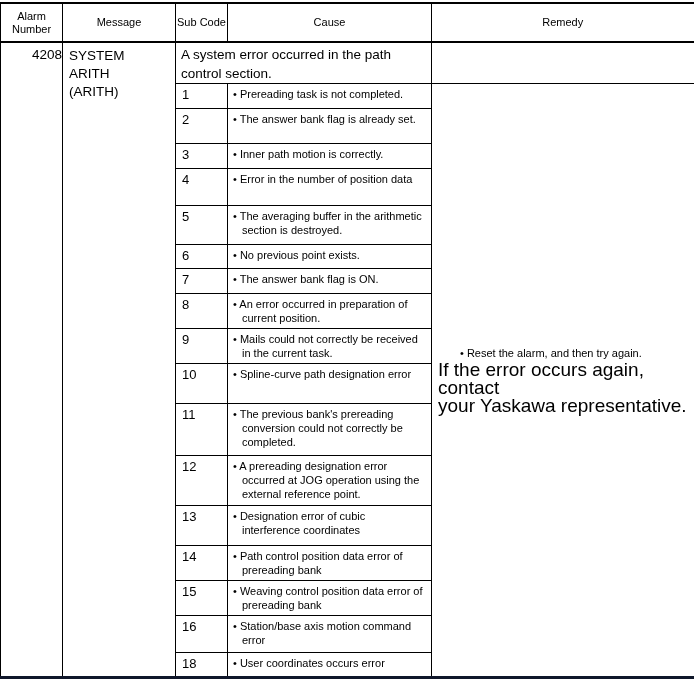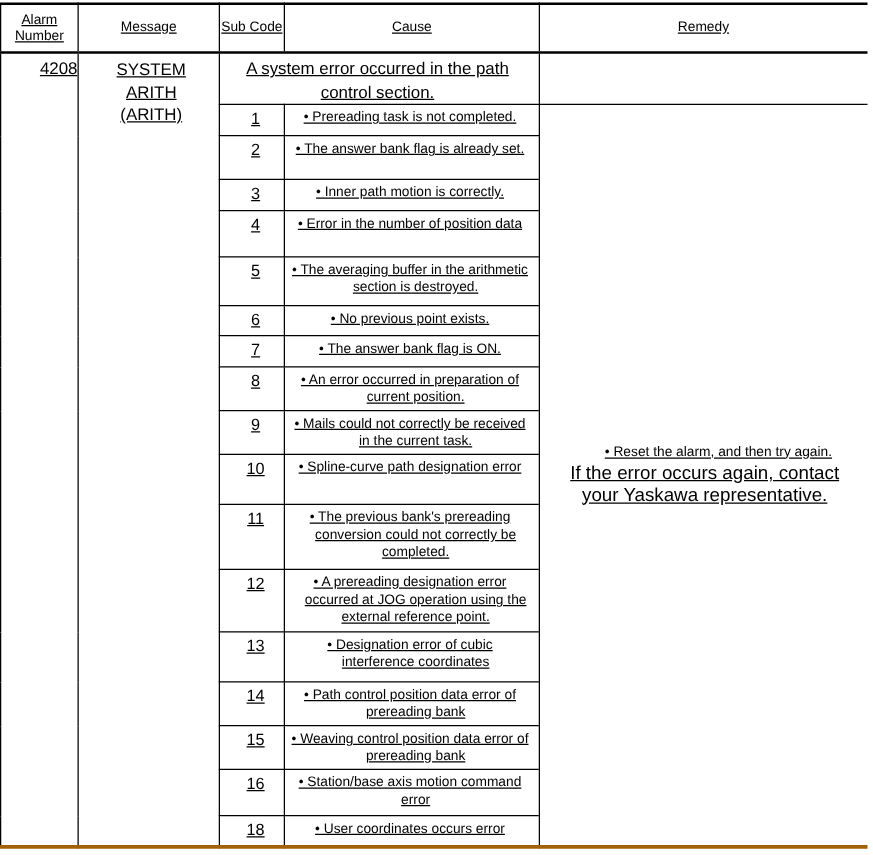--- a/index.html
+++ b/index.html
@@ -15,29 +15,27 @@
     height: 684px;
     padding-top: 2px;
     overflow: hidden;
     background: #ffffff;
   }
   table.alarm-table {
     border-collapse: collapse;
     table-layout: fixed;
     width: 693px;
     border-top: 2px solid #000;
-    border-bottom: 3px solid #a16207;
-    text-decoration: underline;
+    border-bottom: 3px solid #0f172a;
   }
   th, td {
     border: 1px solid #000;
     vertical-align: top;
     overflow: hidden;
     padding: 0;
-    text-align: center;
   }
   th.last, td.last { border-right: none; }
 
   
   th {
     font-weight: normal;
     font-size: 11px;
     line-height: 13px;
     text-align: center;
     vertical-align: middle;
@@ -76,21 +74,21 @@
   td.remedy-cell {
     vertical-align: middle;
     padding: 0 4px 0 6px;
   }
   .remedy-line-small {
     font-size: 11px;
     line-height: 15px;
     margin-left: 22px;
   }
   .remedy-line-large {
-    font-size: 15px;
+    font-size: 19px;
     line-height: 18px;
   }
 </style>
 </head>
 <body>
 
 <div class="page">
   <table class="alarm-table">
     <colgroup>
       <col style="width:62px">

